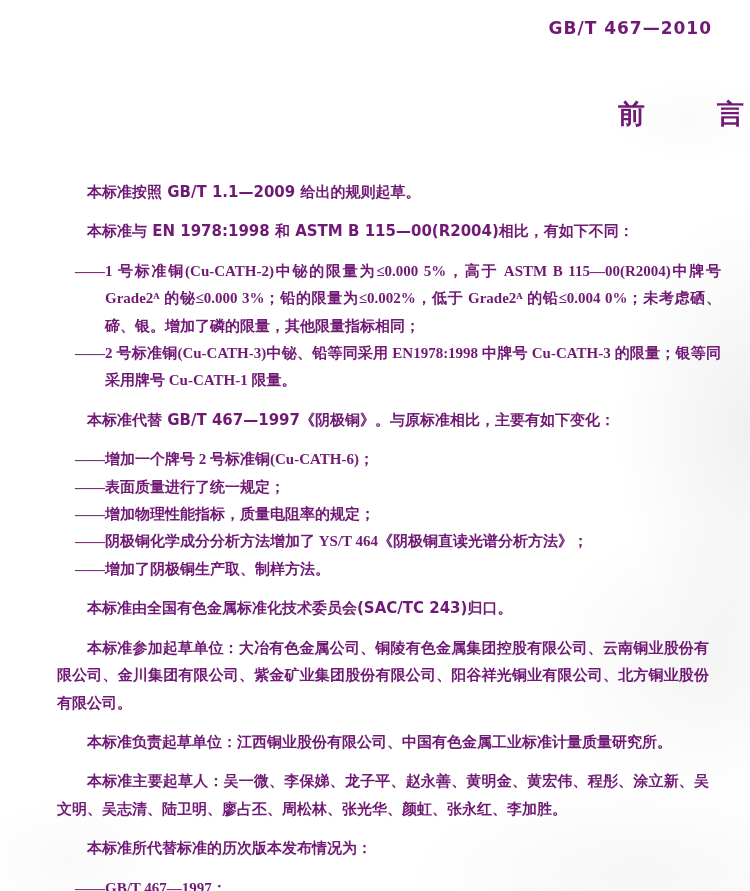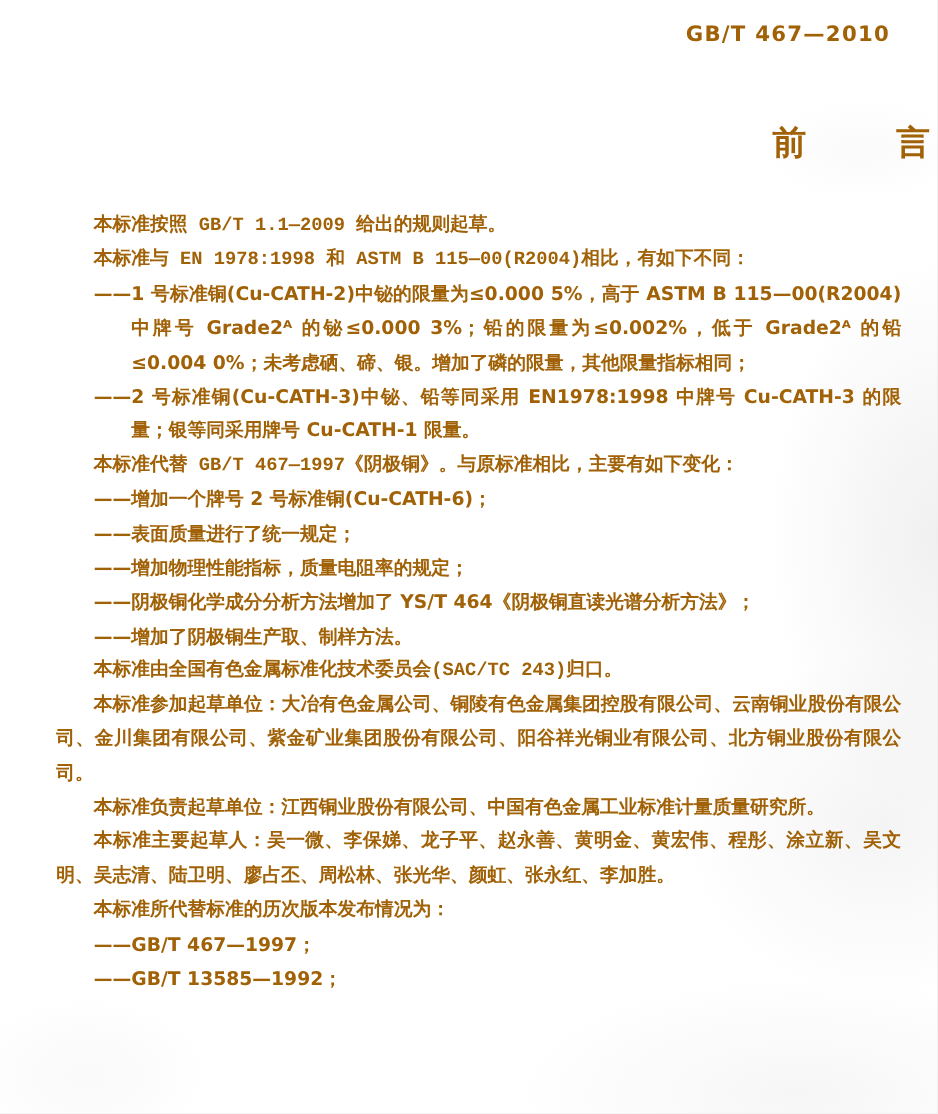--- a/index.html
+++ b/index.html
@@ -4,21 +4,21 @@
 <style>
   html, body { margin: 0; padding: 0; background: #e8e8e8; }
   .page {
     position: relative;
     width: 750px;
     height: 891px;
     margin: 0 auto;
     background: #ffffff;
     overflow: hidden;
     font-family: "DejaVu Sans", sans-serif;
-    color: #a16207;
+    color: #701a75;
   }
   
   .page::before {
     content: "";
     position: absolute;
     inset: 0;
     pointer-events: none;
     background:
       radial-gradient(190px 320px at 748px 430px, rgba(110,110,110,0.10), transparent 70%),
       radial-gradient(230px 200px at 705px 660px, rgba(120,120,120,0.08), transparent 70%),
@@ -48,22 +48,22 @@
   .fw-body {
     position: absolute;
     top: 167px;
     left: 45px;
     width: 676px;
     font-size: 15px;
     line-height: 27.4px;
     font-weight: bold;
     text-align: justify;
   }
-  .para { margin: 0; text-indent: 30px; font-family: Liberation Mono, monospace; }
-  .dash { margin: 0; padding-left: 60px; text-indent: -30px; }
+  .para { margin: 12px; text-indent: 30px; }
+  .dash { margin: 0; padding-left: 60px; text-indent: -30px; font-family: Liberation Serif, serif; }
 </style>
 </head>
 <body>
 
 <div class="page">
 
   <div class="doc-number">GB/T 467—2010</div>
 
   <div class="fw-title">前　　言</div>
 

